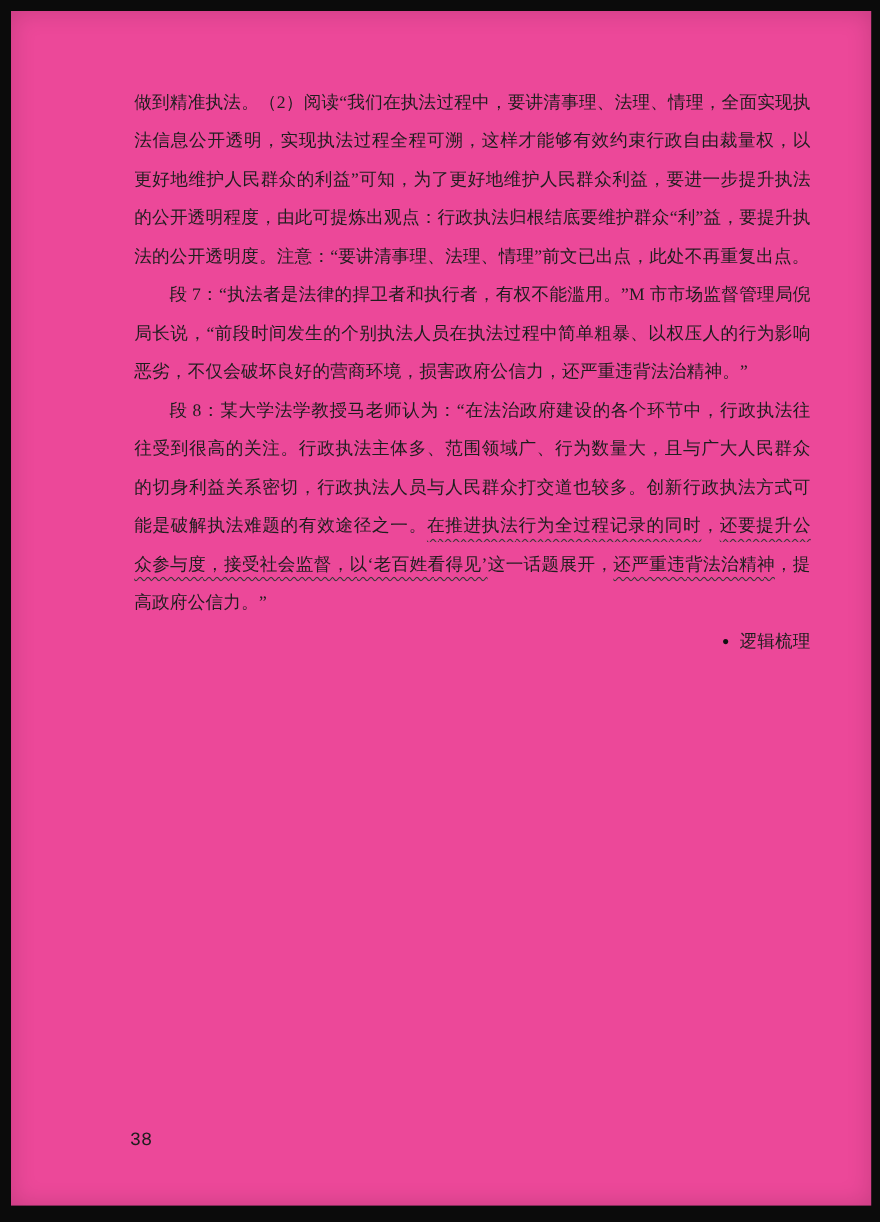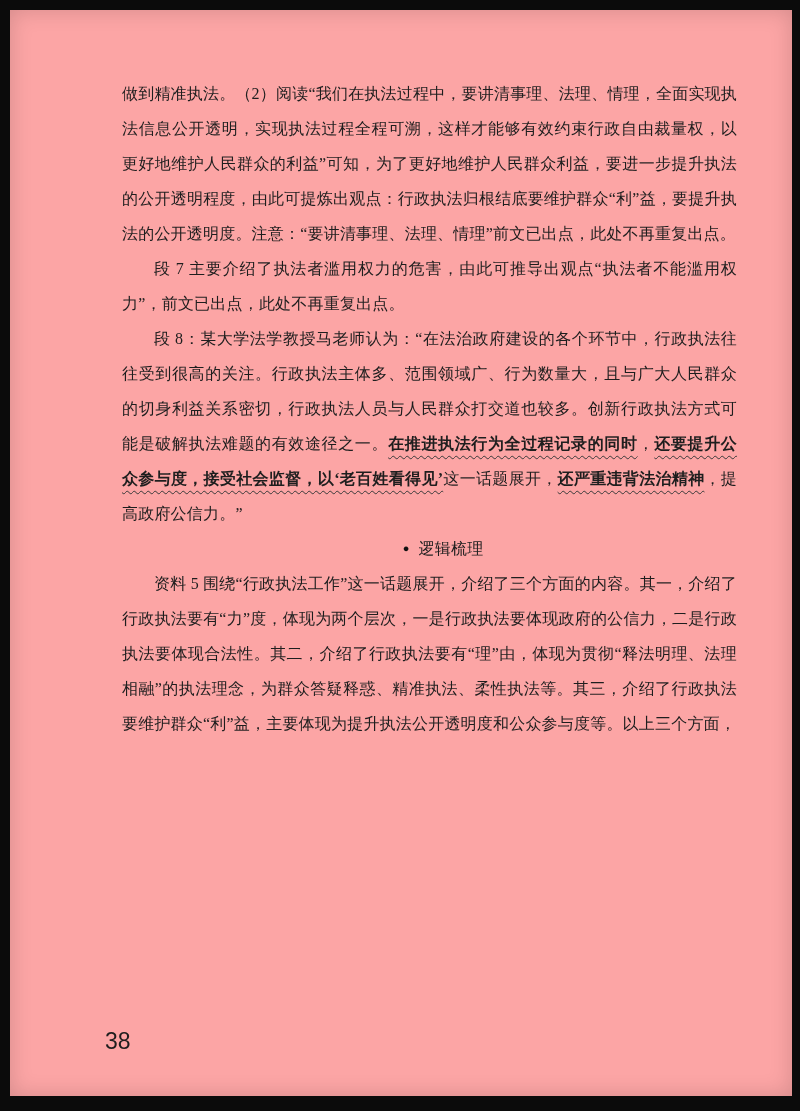--- a/index.html
+++ b/index.html
@@ -13,21 +13,21 @@
     height: 1111px;
     background: #0b0b0b;
     box-sizing: border-box;
     padding: 10px 8px 15px 10px;
     font-family: "Liberation Serif", "DejaVu Serif", serif;
   }
   .paper {
     position: relative;
     width: 100%;
     height: 100%;
-    background: #fca5a5;
+    background: #ec4899;
     box-sizing: border-box;
     box-shadow: inset 0 0 22px rgba(0,0,0,0.16);
     padding: 66px 55px 0 112px;
     overflow: hidden;
   }
   .content {
     width: 615px;
     font-size: 16px;
     line-height: 35px;
     letter-spacing: 0.2px;
@@ -37,53 +37,51 @@
   p.para {
     margin: 0;
     text-align: justify;
   }
   p.para.indent {
     text-indent: 2em;
   }
   p.para.bullet-line {
     text-indent: 0;
     padding-left: 1.7em;
-    text-align: center;
+    text-align: right;
   }
   .bullet {
     display: inline-block;
     font-size: 11px;
     vertical-align: 2px;
     margin-right: 9px;
     color: #111;
   }
   .wavy {
     text-decoration: underline;
     text-decoration-style: wavy;
     text-decoration-thickness: 1px;
     text-decoration-color: #3a3a3a;
     text-underline-offset: 6px;
-    font-weight: bold;
   }
   .page-number {
     position: absolute;
-    left: 95px;
+    left: 108px;
     top: 1018px;
-    font-size: 23px;
+    font-size: 17px;
     color: #1e1e1e;
-    font-family: Liberation Sans, sans-serif;
+    font-family: Liberation Mono, monospace;
   }
 </style>
 </head>
 <body>
 
 <div class="frame">
   <div class="paper">
     <div class="content">
         <p class="para"><span>做到精准执法。（2）阅读“我们在执法过程中，要讲清事理、法理、情理，全面实现执法信息公开透明，实现执法过程全程可溯，这样才能够有效约束行政自由裁量权，以更好地维护人民群众的利益”可知，为了更好地维护人民群众利益，要进一步提升执法的公开透明程度，由此可提炼出观点：行政执法归根结底要维护群众“利”益，要提升执法的公开透明度。注意：“要讲清事理、法理、情理”前文已出点，此处不再重复出点。</span></p>
-        <p class="para indent"><span>段 7 主要介绍了执法者滥用权力的危害，由此可推导出观点“执法者不能滥用权力”，前文已出点，此处不再重复出点。</span></p>
+        <p class="para indent"><span>段 7：“执法者是法律的捍卫者和执行者，有权不能滥用。”M 市市场监督管理局倪局长说，“前段时间发生的个别执法人员在执法过程中简单粗暴、以权压人的行为影响恶劣，不仅会破坏良好的营商环境，损害政府公信力，还严重违背法治精神。”</span></p>
         <p class="para indent"><span>段 8：某大学法学教授马老师认为：“在法治政府建设的各个环节中，行政执法往往受到很高的关注。行政执法主体多、范围领域广、行为数量大，且与广大人民群众的切身利益关系密切，行政执法人员与人民群众打交道也较多。创新行政执法方式可能是破解执法难题的有效途径之一。</span><span class="wavy">在推进执法行为全过程记录的同时</span><span>，</span><span class="wavy">还要提升公众参与度，接受社会监督，以‘老百姓看得见’</span><span>这一话题展开，</span><span class="wavy">还严重违背法治精神</span><span>，提高政府公信力。”</span></p>
         <p class="para bullet-line"><span class="bullet">●</span><span>逻辑梳理</span></p>
-        <p class="para indent"><span>资料 5 围绕“行政执法工作”这一话题展开，介绍了三个方面的内容。其一，介绍了行政执法要有“力”度，体现为两个层次，一是行政执法要体现政府的公信力，二是行政执法要体现合法性。其二，介绍了行政执法要有“理”由，体现为贯彻“释法明理、法理相融”的执法理念，为群众答疑释惑、精准执法、柔性执法等。其三，介绍了行政执法要维护群众“利”益，主要体现为提升执法公开透明度和公众参与度等。以上三个方面，</span></p>
       </div>
     <div class="page-number">38</div>
   </div>
 </div>
 
 </body></html>

